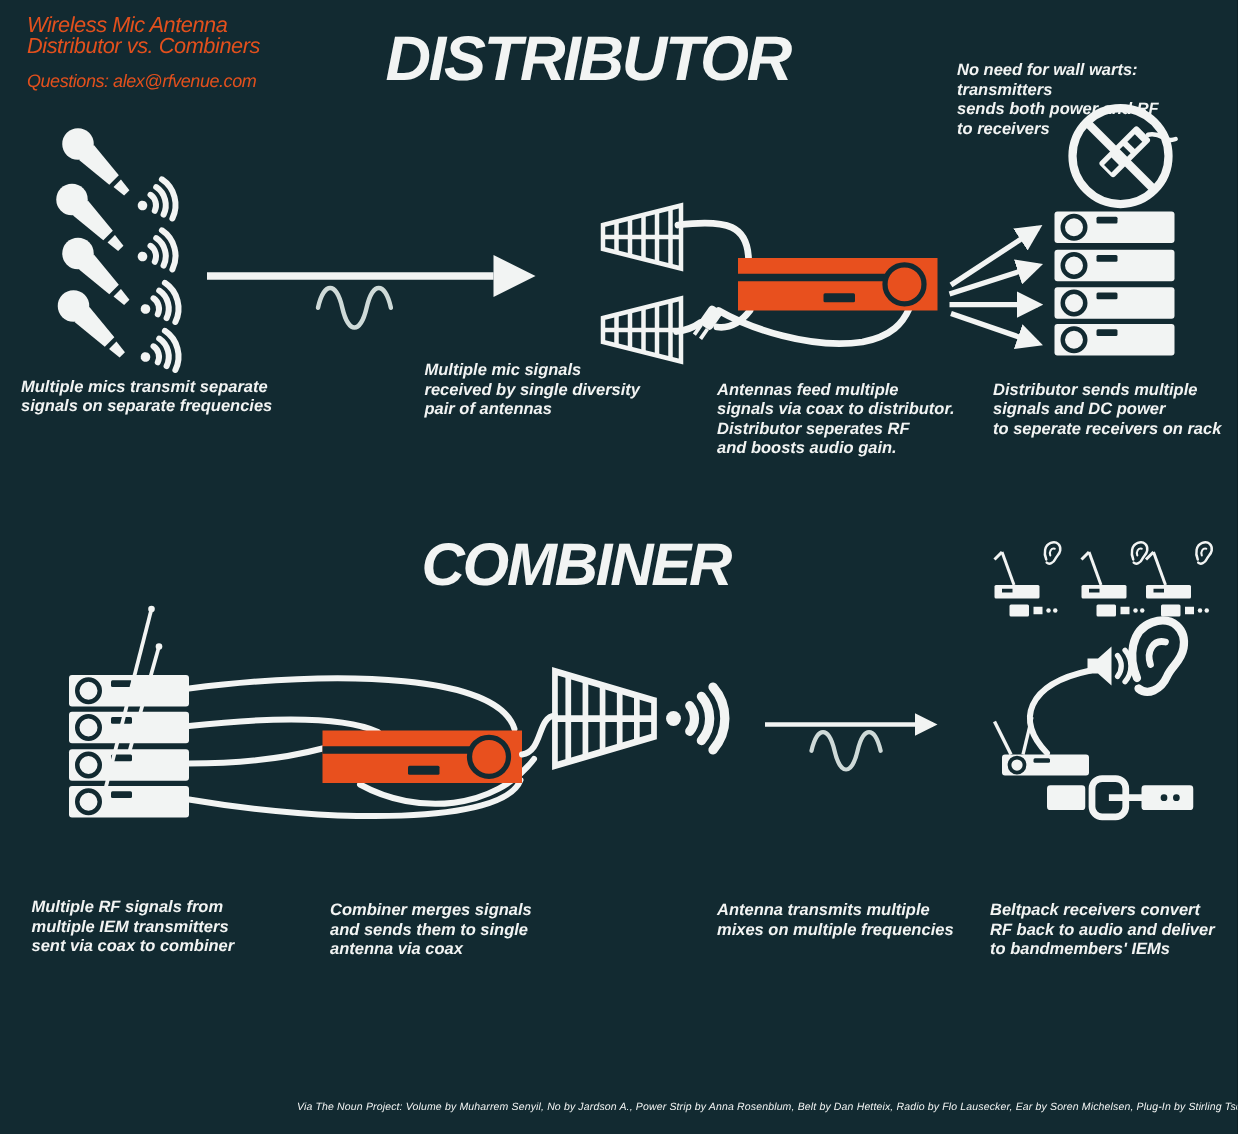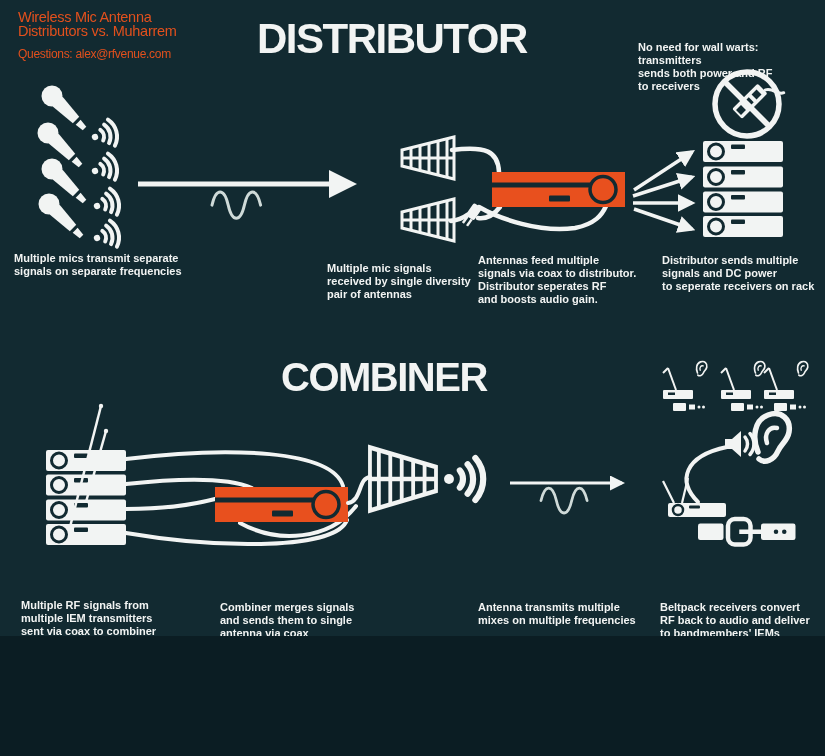--- a/index.html
+++ b/index.html
@@ -2,23 +2,24 @@
 <html style="--background: #122a31; --accent-orange: #e2501d; --icon-white: #f2f4f3;"><head>
 <meta charset="utf-8">
 <style>
   :root{
     --background:#122a31;
     --accent-orange:#e2501d;
     --icon-white:#f2f4f3;
   }
   html,body{margin:0;padding:0;background:#0b1d23;}
   .stage{
-    position:relative;width:825px;height:636px;overflow:hidden;
+    position:relative;width:825px;height:756px;overflow:hidden;
     background:var(--background);
     font-family:"Liberation Sans", sans-serif;
+    font-style:italic;
   }
   .scene{position:absolute;left:0;top:0;}
   .txt{position:absolute;color:var(--icon-white);white-space:pre-line;}
   .orange{color:var(--accent-orange);font-size:14.5px;font-weight:normal;line-height:14px;letter-spacing:-0.3px;}
   .contact{font-size:12px;}
   .heading{font-weight:bold;font-size:42px;letter-spacing:-1.5px;line-height:42px;}
   .cap{font-weight:bold;font-size:11px;line-height:13px;}
   .footer{font-size:7px;font-weight:normal;white-space:nowrap;letter-spacing:0.1px;}
 </style>
 </head>
@@ -194,31 +195,31 @@
       <line x1="674" y1="503" x2="663" y2="481" stroke="#f2f4f3" stroke-width="2.2"></line>
       <line x1="682" y1="503" x2="688" y2="478" stroke="#f2f4f3" stroke-width="2.2"></line>
       <rect x="668" y="503" width="58" height="14" rx="2" fill="#f2f4f3"></rect>
       <circle cx="678" cy="510" r="5" fill="#f2f4f3" stroke="#122a31" stroke-width="2.5"></circle>
       <rect x="689" y="505.5" width="11" height="3" rx="1" fill="#122a31"></rect>
     </g>
     <use href="#belt" transform="translate(698,519) scale(0.75)"></use>
   </svg>
 
   <div class="txt orange" style="left:18px;top:10px;">Wireless Mic Antenna</div>
-  <div class="txt orange" style="left:18px;top:24px;">Distributors vs. Muharrem</div>
+  <div class="txt orange" style="left:18px;top:24px;">Distributor vs. Combiners</div>
   <div class="txt orange contact" style="left:18px;top:47px;">Questions: alex@rfvenue.com</div>
 
   <div class="txt heading" style="left:257px;top:18px;text-align:center;">DISTRIBUTOR</div>
   <div class="txt cap" style="left:638px;top:41px;">No need for wall warts: transmitters
 sends both power and RF
 to receivers</div>
 
   <div class="txt cap" style="left:14px;top:252px;">Multiple mics transmit separate
 signals on separate frequencies</div>
-  <div class="txt cap" style="left:283px;top:262px;margin-left:44px;">Multiple mic signals
+  <div class="txt cap" style="left:283px;top:241px;">Multiple mic signals
 received by single diversity
 pair of antennas</div>
   <div class="txt cap" style="left:478px;top:254px;">Antennas feed multiple
 signals via coax to distributor.
 Distributor seperates RF
 and boosts audio gain.</div>
   <div class="txt cap" style="left:662px;top:254px;">Distributor sends multiple
 signals and DC power
 to seperate receivers on rack</div>
 

